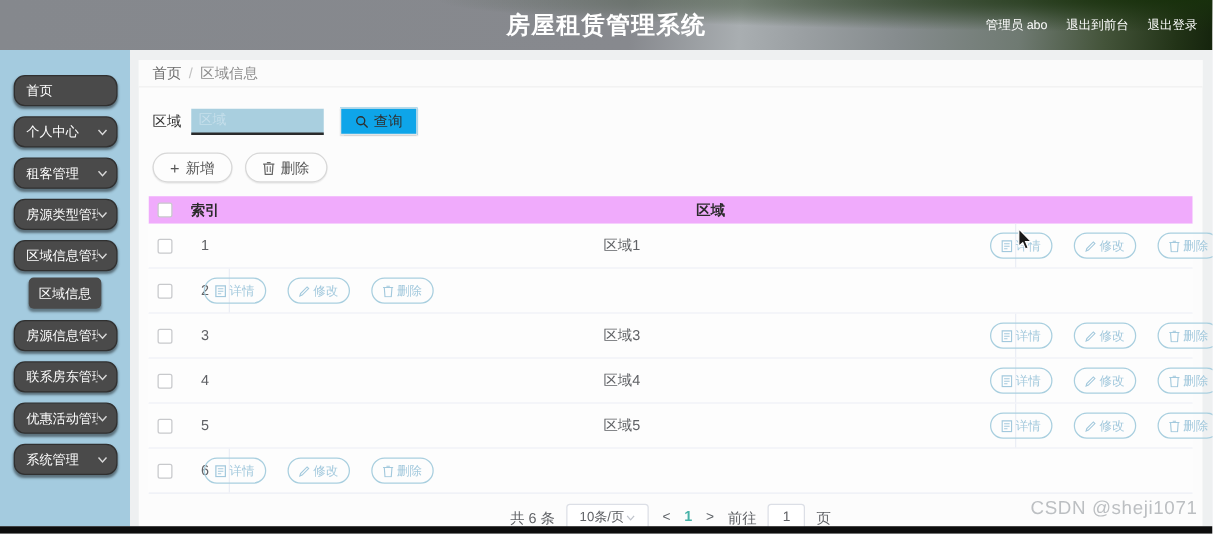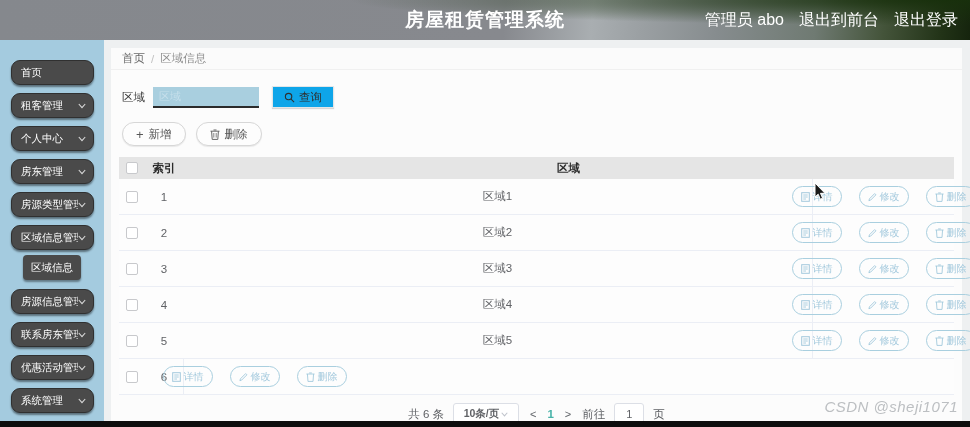--- a/index.html
+++ b/index.html
@@ -13,21 +13,21 @@
       radial-gradient(ellipse at 99% 0%, rgba(24,48,12,.95), rgba(24,48,12,0) 45%),
       linear-gradient(95deg,#85888d 0%, #87898e 52%, #a9aeb1 61%, #9ba0a3 66%, #868c8e 74%, #6f7a72 84%, #44543a 91%, #223317 97%, #15240d 100%);
     display:flex; align-items:center;
   }
   .header-title {
     position:absolute; left:50%; top:50%; transform:translate(-50%,-50%);
     color:#fff; font-size:19px; font-weight:bold; letter-spacing:1px; white-space:nowrap;
   }
   .header-right {
     margin-left:auto; display:flex; align-items:center; gap:15px;
-    padding-right:12px; color:#fff; font-size:16px; white-space:nowrap;
+    padding-right:12px; color:#fff; font-size:10px; white-space:nowrap;
   }
   .header-right span { cursor:pointer; }
 
   
   .sidebar {
     position:absolute; top:40px; left:0; width:104px; bottom:6px;
     background:#a4cbdf; padding-top:20px; display:flex; flex-direction:column; z-index:2;
   }
   .side-btn {
     margin:0 10px 8px 11px; height:25px; flex:0 0 25px;
@@ -77,21 +77,21 @@
     height:24px; padding:0 13px; background:#fdfdfd;
     border:1px solid #d7d7d7; border-radius:12px; box-shadow:0 1px 1px rgba(0,0,0,.08);
     color:#565656; font-size:11.5px; display:inline-flex; align-items:center; gap:5px; cursor:pointer;
     font-family:"Liberation Sans", sans-serif;
   }
   .pill-btn .plus { font-size:13px; line-height:1; color:#565656; }
 
   
   .table { margin:11px 8px 0 8px; font-size:11.5px; }
   .thead {
-    display:flex; align-items:center; height:22px; background:#e5e5e5;
+    display:flex; align-items:center; height:22px; background:#f0abfc;
     color:#2b2b2b; font-weight:bold;
   }
   .trow {
     display:flex; align-items:center; height:36px; background:#fdfdfd;
     border-bottom:1px solid #ebeef5; color:#606266;
   }
   .col-check { width:26px; display:flex; justify-content:center; align-items:center; }
   .col-index { width:38px; display:flex; justify-content:center; }
   .col-region { flex:1; display:flex; justify-content:center; }
   .col-op { width:142px; display:flex; justify-content:center; align-items:center; }
@@ -108,34 +108,33 @@
   }
 
   
   .pagination {
     margin-top:8px; display:flex; align-items:center; justify-content:center; gap:9px;
     font-size:11.5px; color:#606266;
   }
   .page-size {
     width:66px; height:22px; border:1px solid #dcdfe6; border-radius:3px; background:#fff;
     display:flex; align-items:center; justify-content:center; gap:2px; font-size:10.5px;
-    color:#606266; cursor:pointer;font-weight:bold;
+    color:#606266; cursor:pointer;
   }
   .pg-arrow { color:#5f6368; font-size:11px; cursor:pointer; padding:0 2px; }
   .pg-num { color:#47b2a8; font-weight:bold; cursor:pointer; }
   .goto-input {
     width:30px; height:22px; border:1px solid #dcdfe6; border-radius:3px; background:#fff;
     text-align:center; font-size:11px; color:#606266; outline:none;
     font-family:"Liberation Sans", sans-serif;
   }
 
   .watermark {
     position:absolute; right:4px; bottom:6px; color:#bcbfc2; font-size:15px; z-index:4;
     letter-spacing:.5px;
-    font-style:italic;
   }
   .bottom-strip { position:absolute; left:0; bottom:0; width:970px; height:6px; background:#0d0d0d; z-index:5; }
   .cursor { position:absolute; left:814px; top:183px; z-index:9; pointer-events:none; }
 </style>
 </head>
 <body>
 
 <div class="header">
   <div class="header-title">房屋租赁管理系统</div>
   <div class="header-right">
@@ -145,39 +144,33 @@
   </div>
 </div>
 
 <div class="sidebar" id="sidebar">
   <div class="side-btn">
     <span class="lbl">首页</span>
 
   </div>
 
   <div class="side-btn">
+    <span class="lbl">个人中心</span>
+    <svg width="8" height="6" viewBox="0 0 10 7">
+      <polyline points="1,1 5,5.5 9,1" fill="none" stroke="#d9d9d9" stroke-width="1.4"></polyline>
+    </svg>
+  </div>
+
+  <div class="side-btn">
     <span class="lbl">租客管理</span>
     <svg width="8" height="6" viewBox="0 0 10 7">
       <polyline points="1,1 5,5.5 9,1" fill="none" stroke="#d9d9d9" stroke-width="1.4"></polyline>
     </svg>
   </div>
 
-  <div class="side-btn">
-    <span class="lbl">个人中心</span>
-    <svg width="8" height="6" viewBox="0 0 10 7">
-      <polyline points="1,1 5,5.5 9,1" fill="none" stroke="#d9d9d9" stroke-width="1.4"></polyline>
-    </svg>
-  </div>
-
-  <div class="side-btn">
-    <span class="lbl">房东管理</span>
-    <svg width="8" height="6" viewBox="0 0 10 7">
-      <polyline points="1,1 5,5.5 9,1" fill="none" stroke="#d9d9d9" stroke-width="1.4"></polyline>
-    </svg>
-  </div>
 
   <div class="side-btn">
     <span class="lbl">房源类型管理</span>
     <svg width="8" height="6" viewBox="0 0 10 7">
       <polyline points="1,1 5,5.5 9,1" fill="none" stroke="#d9d9d9" stroke-width="1.4"></polyline>
     </svg>
   </div>
 
   <div class="side-btn">
     <span class="lbl">区域信息管理</span>
@@ -293,21 +286,20 @@
         <span>删除</span>
       </button>
     </div>
   </div>
 
   <div class="trow">
     <div class="col-check">
       <span class="checkbox"></span>
     </div>
     <div class="col-index">2</div>
-    <div class="col-region">区域2</div>
     <div class="col-op">
       <button class="act-btn">
         <svg width="9" height="10" viewBox="0 0 9 10">
           <rect x="0.7" y="0.7" width="7.6" height="8.6" fill="none" stroke="#a3c9dd" stroke-width="1"></rect>
           <line x1="2.3" y1="3" x2="6.7" y2="3" stroke="#a3c9dd" stroke-width="0.9"></line>
           <line x1="2.3" y1="5" x2="6.7" y2="5" stroke="#a3c9dd" stroke-width="0.9"></line>
           <line x1="2.3" y1="7" x2="5" y2="7" stroke="#a3c9dd" stroke-width="0.9"></line>
         </svg>
         <span>详情</span>
       </button>

